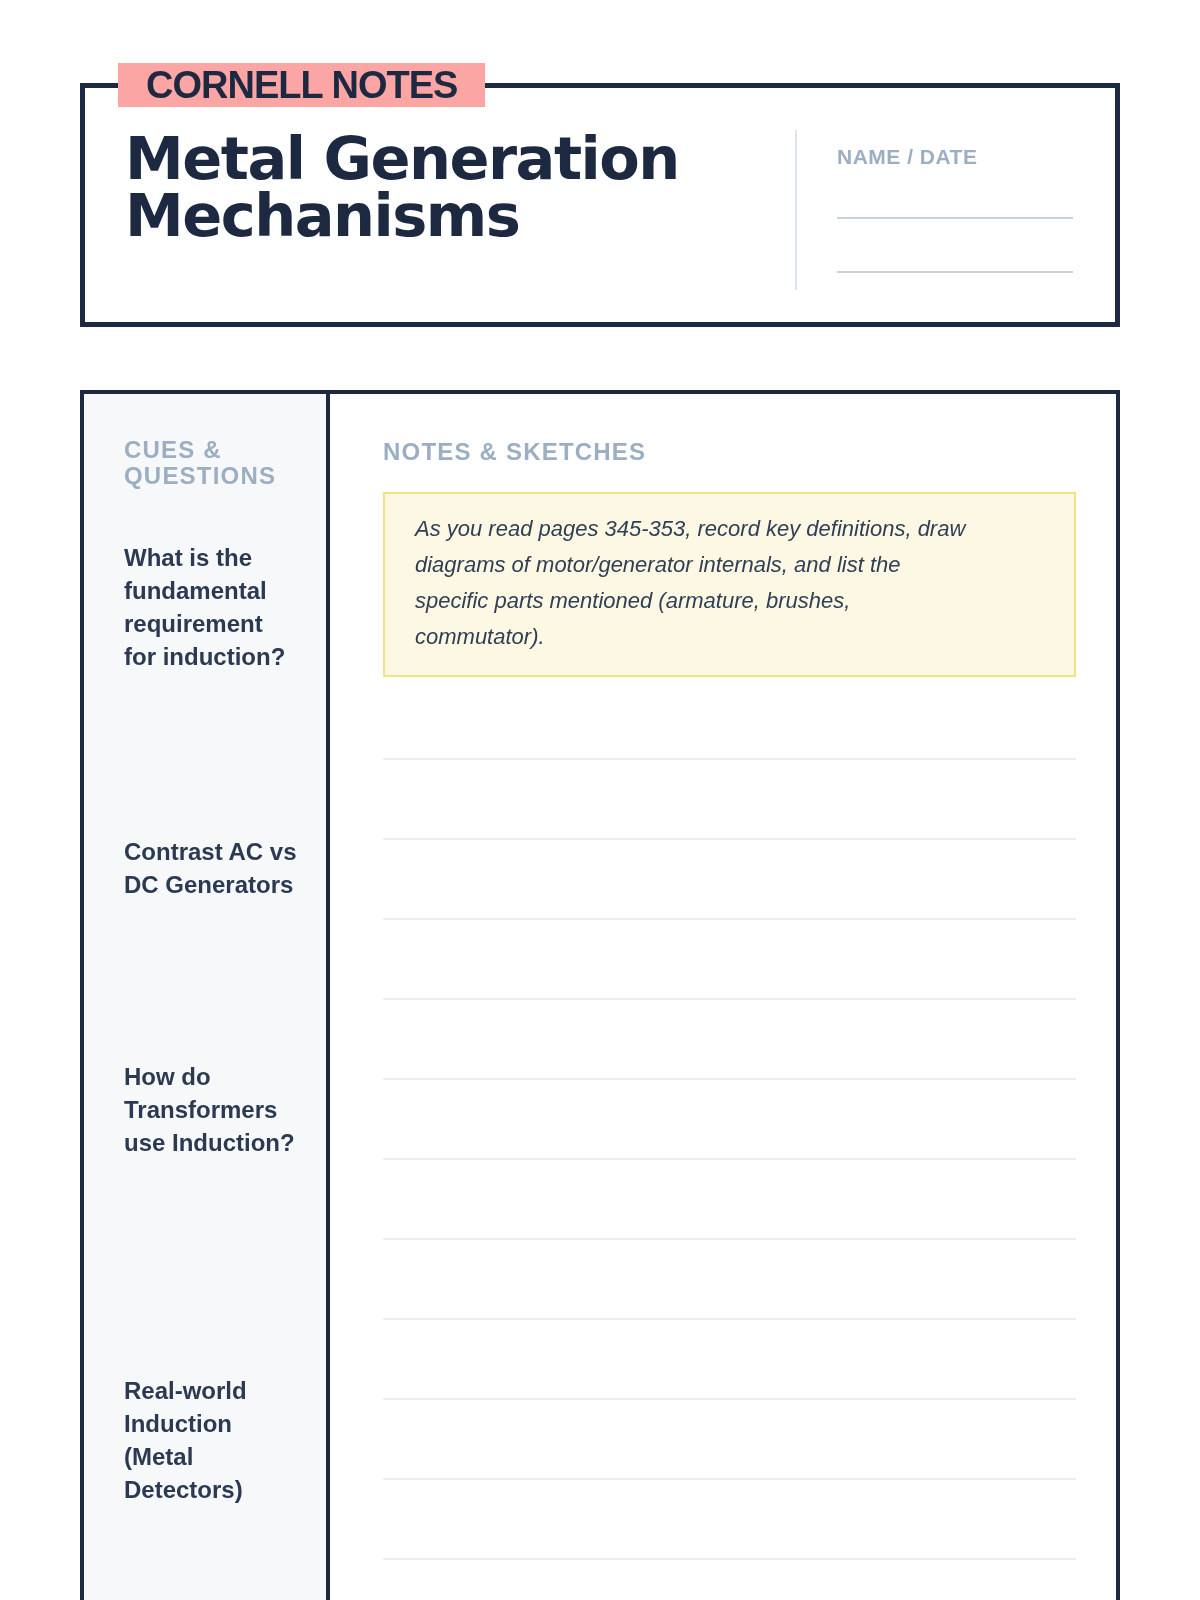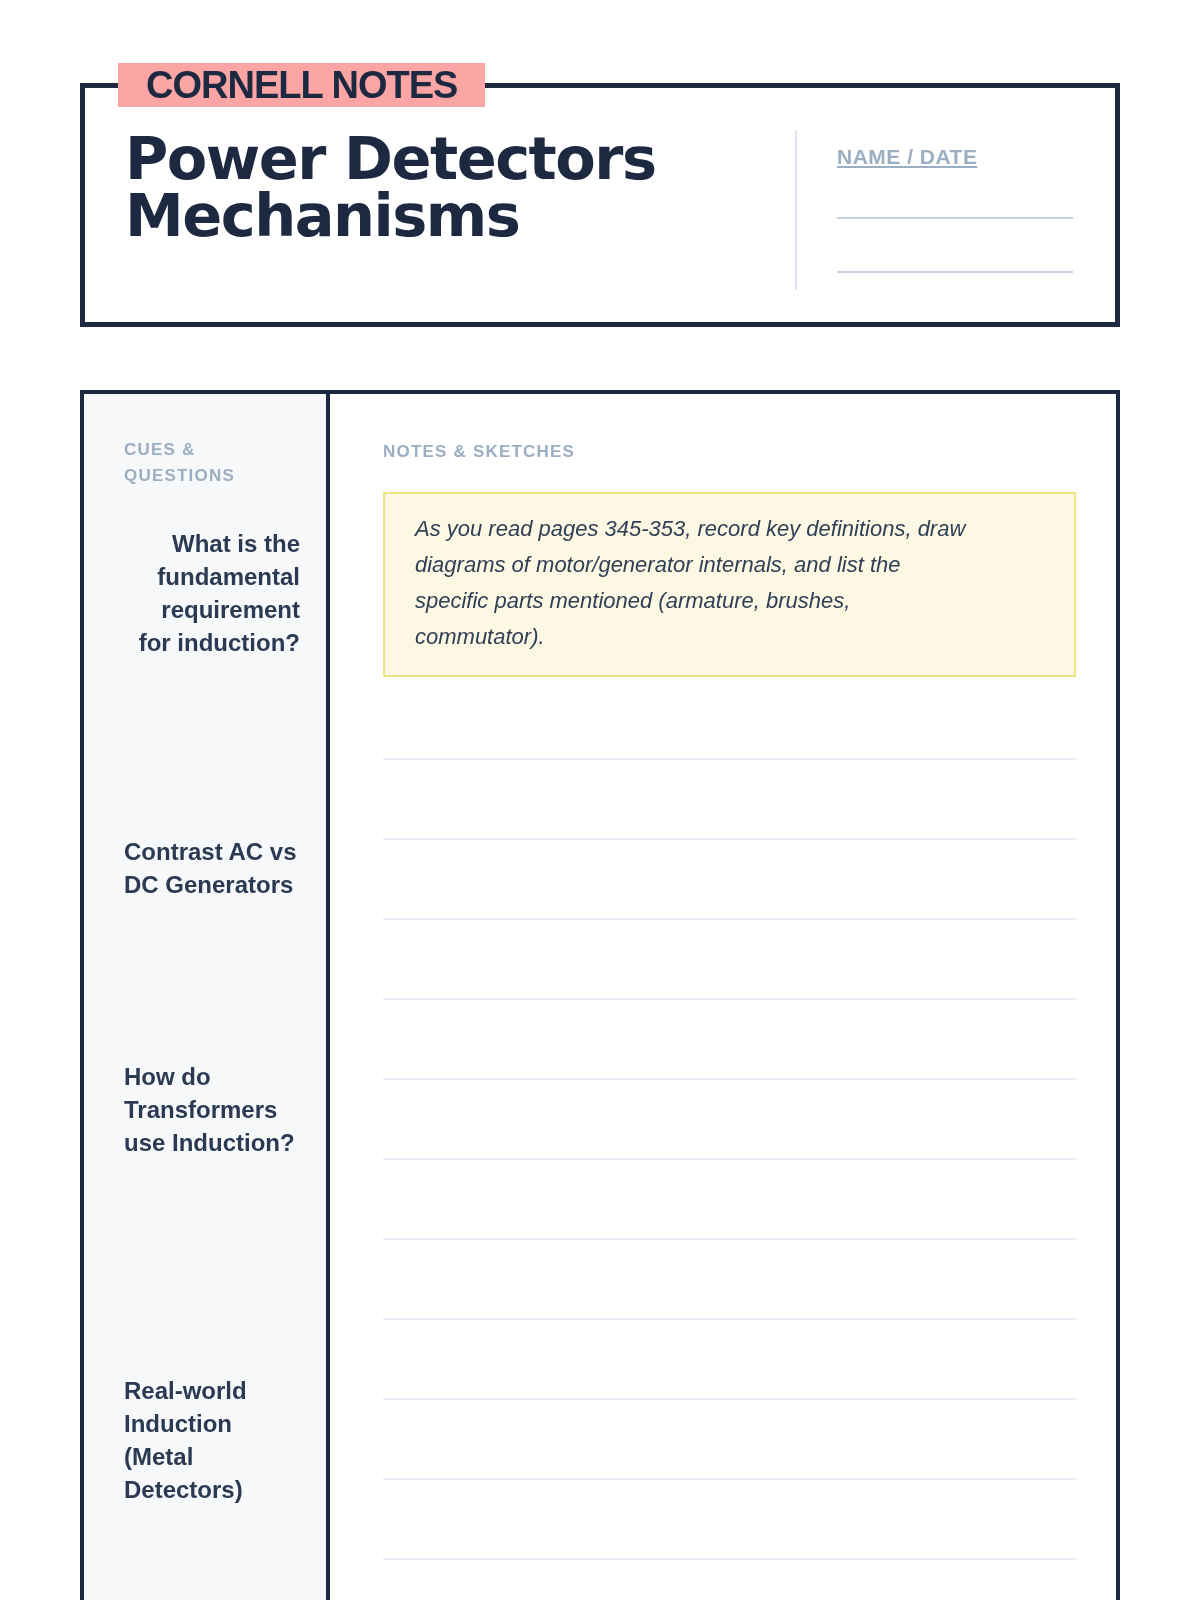--- a/index.html
+++ b/index.html
@@ -16,38 +16,38 @@
             font-size:38px; letter-spacing:-1px; color:#1d2940; white-space:nowrap; }
   .title { position:absolute; left:40px; top:42px;
            font-family:"DejaVu Sans", sans-serif; font-weight:bold;
            font-size:59px; line-height:57px; letter-spacing:-1.5px;
            color:#1d2940; white-space:pre-line; }
   .topic { position:absolute; left:42px; top:170px;
            font-weight:bold; font-size:23px; letter-spacing:1.5px; color:#6b7f96; }
   .header-divider { position:absolute; left:710px; top:42px; width:2px; height:160px;
                     background:#dde3ec; }
   .name-date-label { position:absolute; left:752px; top:57px;
-                     font-weight:bold; font-size:21px; letter-spacing:0.5px; color:#9caec2;text-decoration:underline; }
+                     font-weight:bold; font-size:21px; letter-spacing:0.5px; color:#9caec2; }
   .blank-line { position:absolute; left:752px; width:236px; height:0;
                 border-top:2px solid #c7d2e0; }
   .blank-line.l1 { top:129px; }
   .blank-line.l2 { top:183px; }
 
   
   .main-card { position:absolute; left:80px; top:390px; width:1040px; height:1270px;
                border:4px solid #1d2940; background:#ffffff; }
   .cues-col { position:absolute; left:0; top:0; bottom:0; width:246px;
               background:#f6f8fa; border-right:4px solid #1d2940; }
-  .col-header { font-weight:bold; font-size:17px; line-height:26px;
+  .col-header { font-weight:bold; font-size:24px; line-height:26px;
                 letter-spacing:1.2px; color:#9caec2; white-space:pre-line; }
   .cues-col .col-header { position:absolute; left:40px; top:43px; }
   .question { position:absolute; left:40px; width:176px;
               font-weight:bold; font-size:24px; line-height:33px;
               color:#2b3a52; white-space:pre-line; }
-  .question.q1 { top:133px;text-align:right; }
+  .question.q1 { top:147px; }
   .question.q2 { top:441px; }
   .question.q3 { top:666px; }
   .question.q4 { top:980px; }
 
   .notes-col { position:absolute; left:250px; top:0; right:0; bottom:0; background:#ffffff; }
   .notes-col .col-header { position:absolute; left:49px; top:45px; }
   .callout { position:absolute; left:49px; top:98px; width:693px; height:185px;
              background:#fcf8e3; border:2px solid #f1e282; border-radius:0;
              padding:17px 30px; }
   .callout-text { font-style:italic; font-size:22px; line-height:36px;
@@ -55,21 +55,21 @@
   .rule { position:absolute; left:49px; width:693px; height:0;
           border-top:2px solid #e8edf5; }
 </style>
 </head>
 <body>
 
 <div class="page">
 
   <div class="header-card">
     <div class="legend">CORNELL NOTES</div>
-    <div class="title">Power Detectors
+    <div class="title">Metal Generation
 Mechanisms</div>
     <div class="header-divider"></div>
     <div class="name-date-label">NAME / DATE</div>
     <div class="blank-line l1"></div>
     <div class="blank-line l2"></div>
   </div>
 
   <div class="main-card">
 
     <div class="cues-col">

